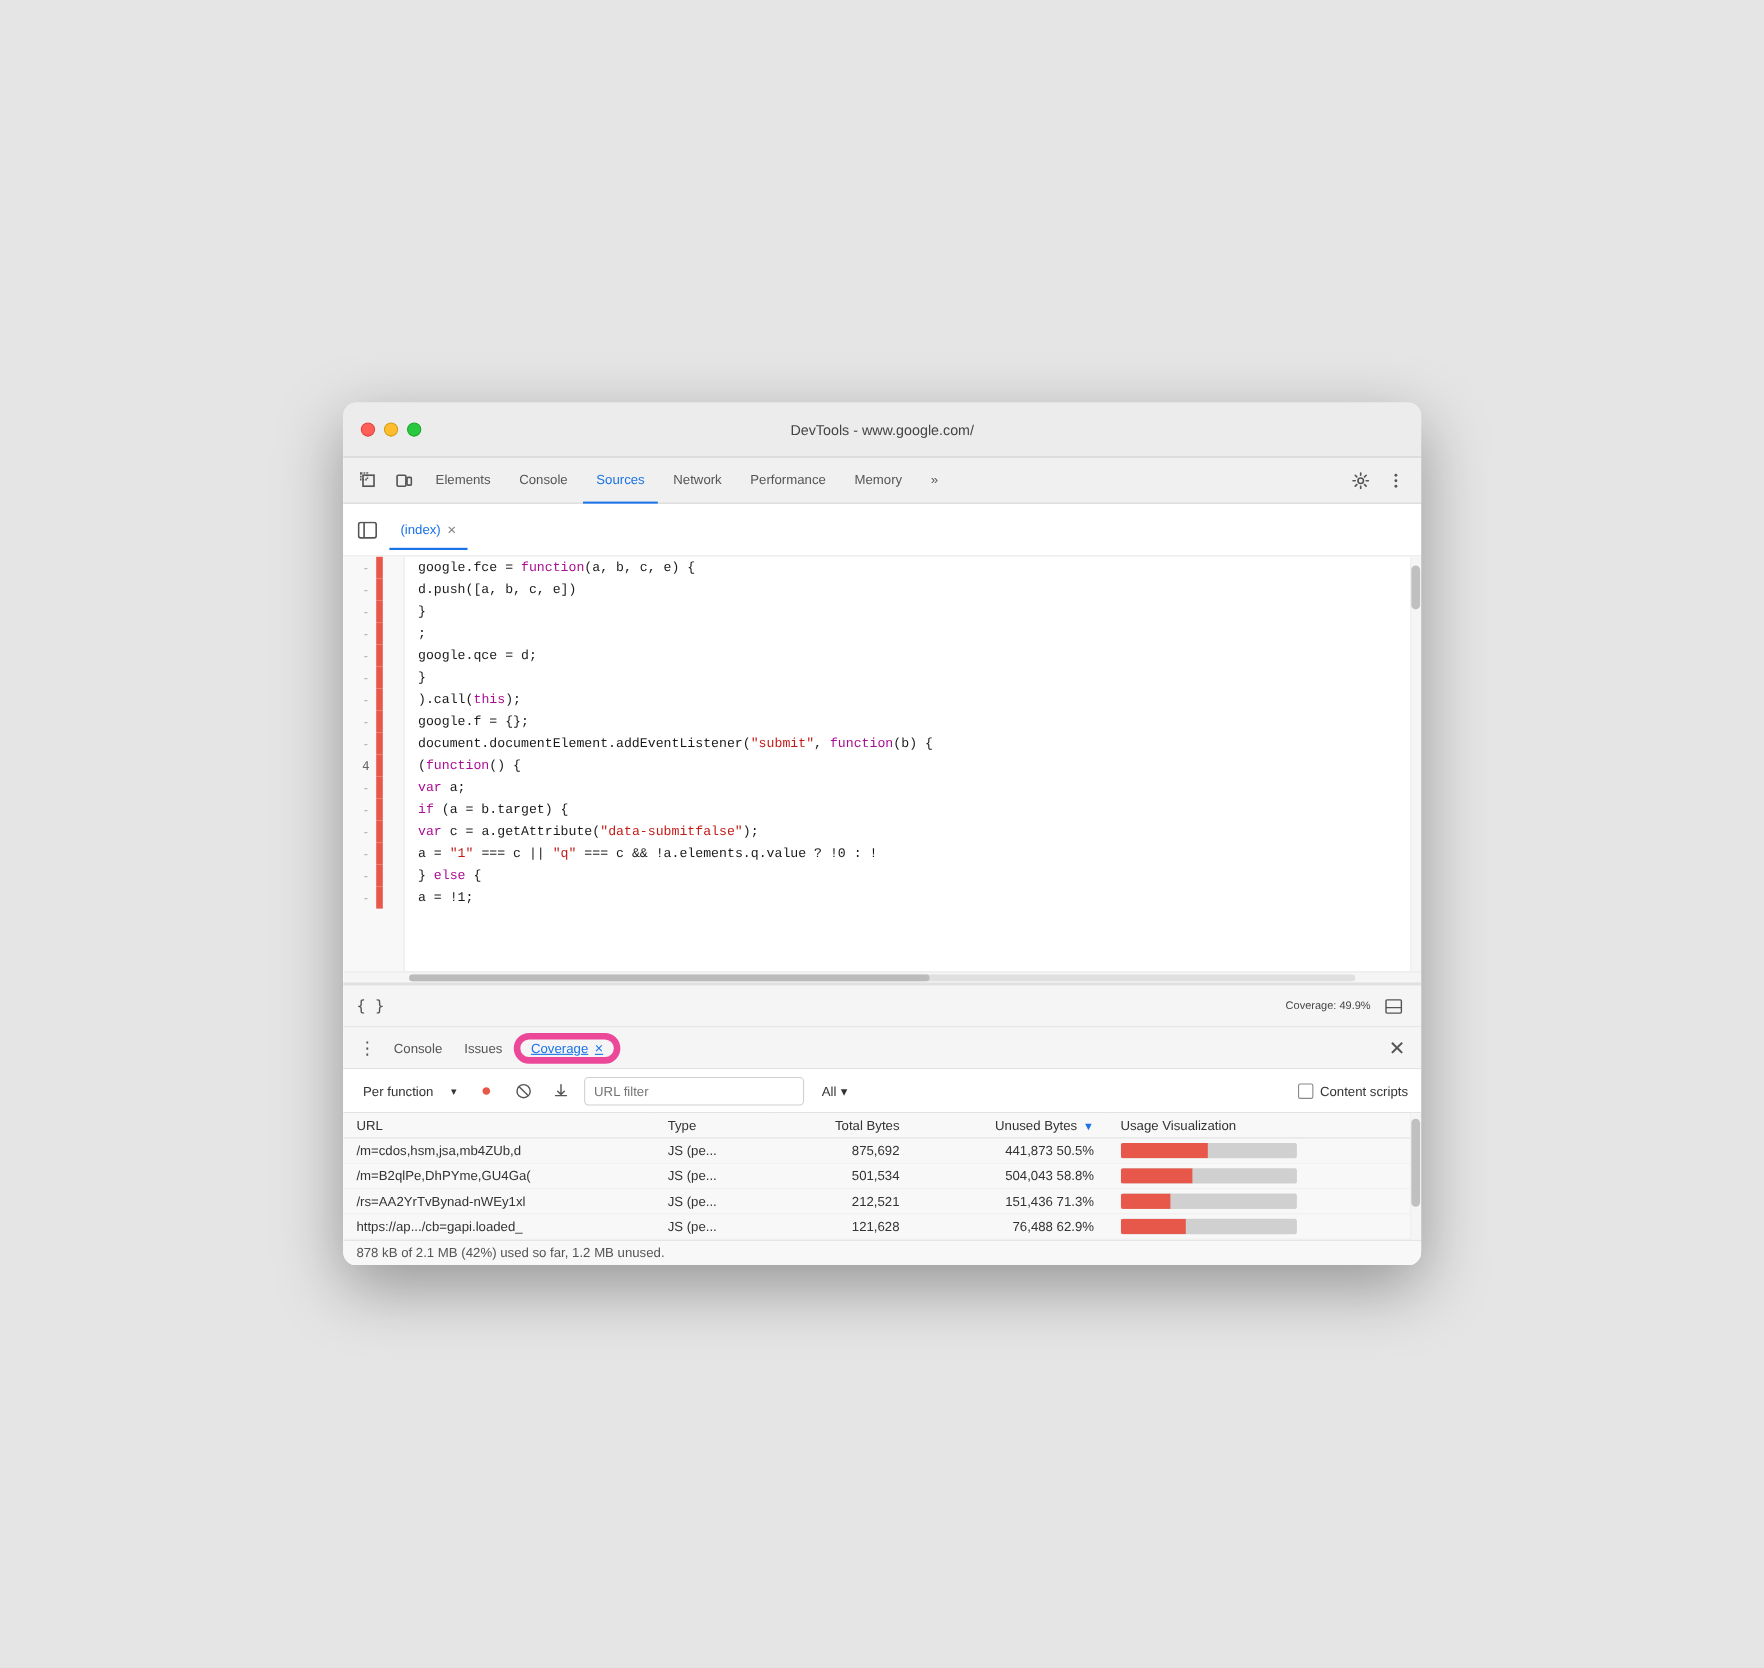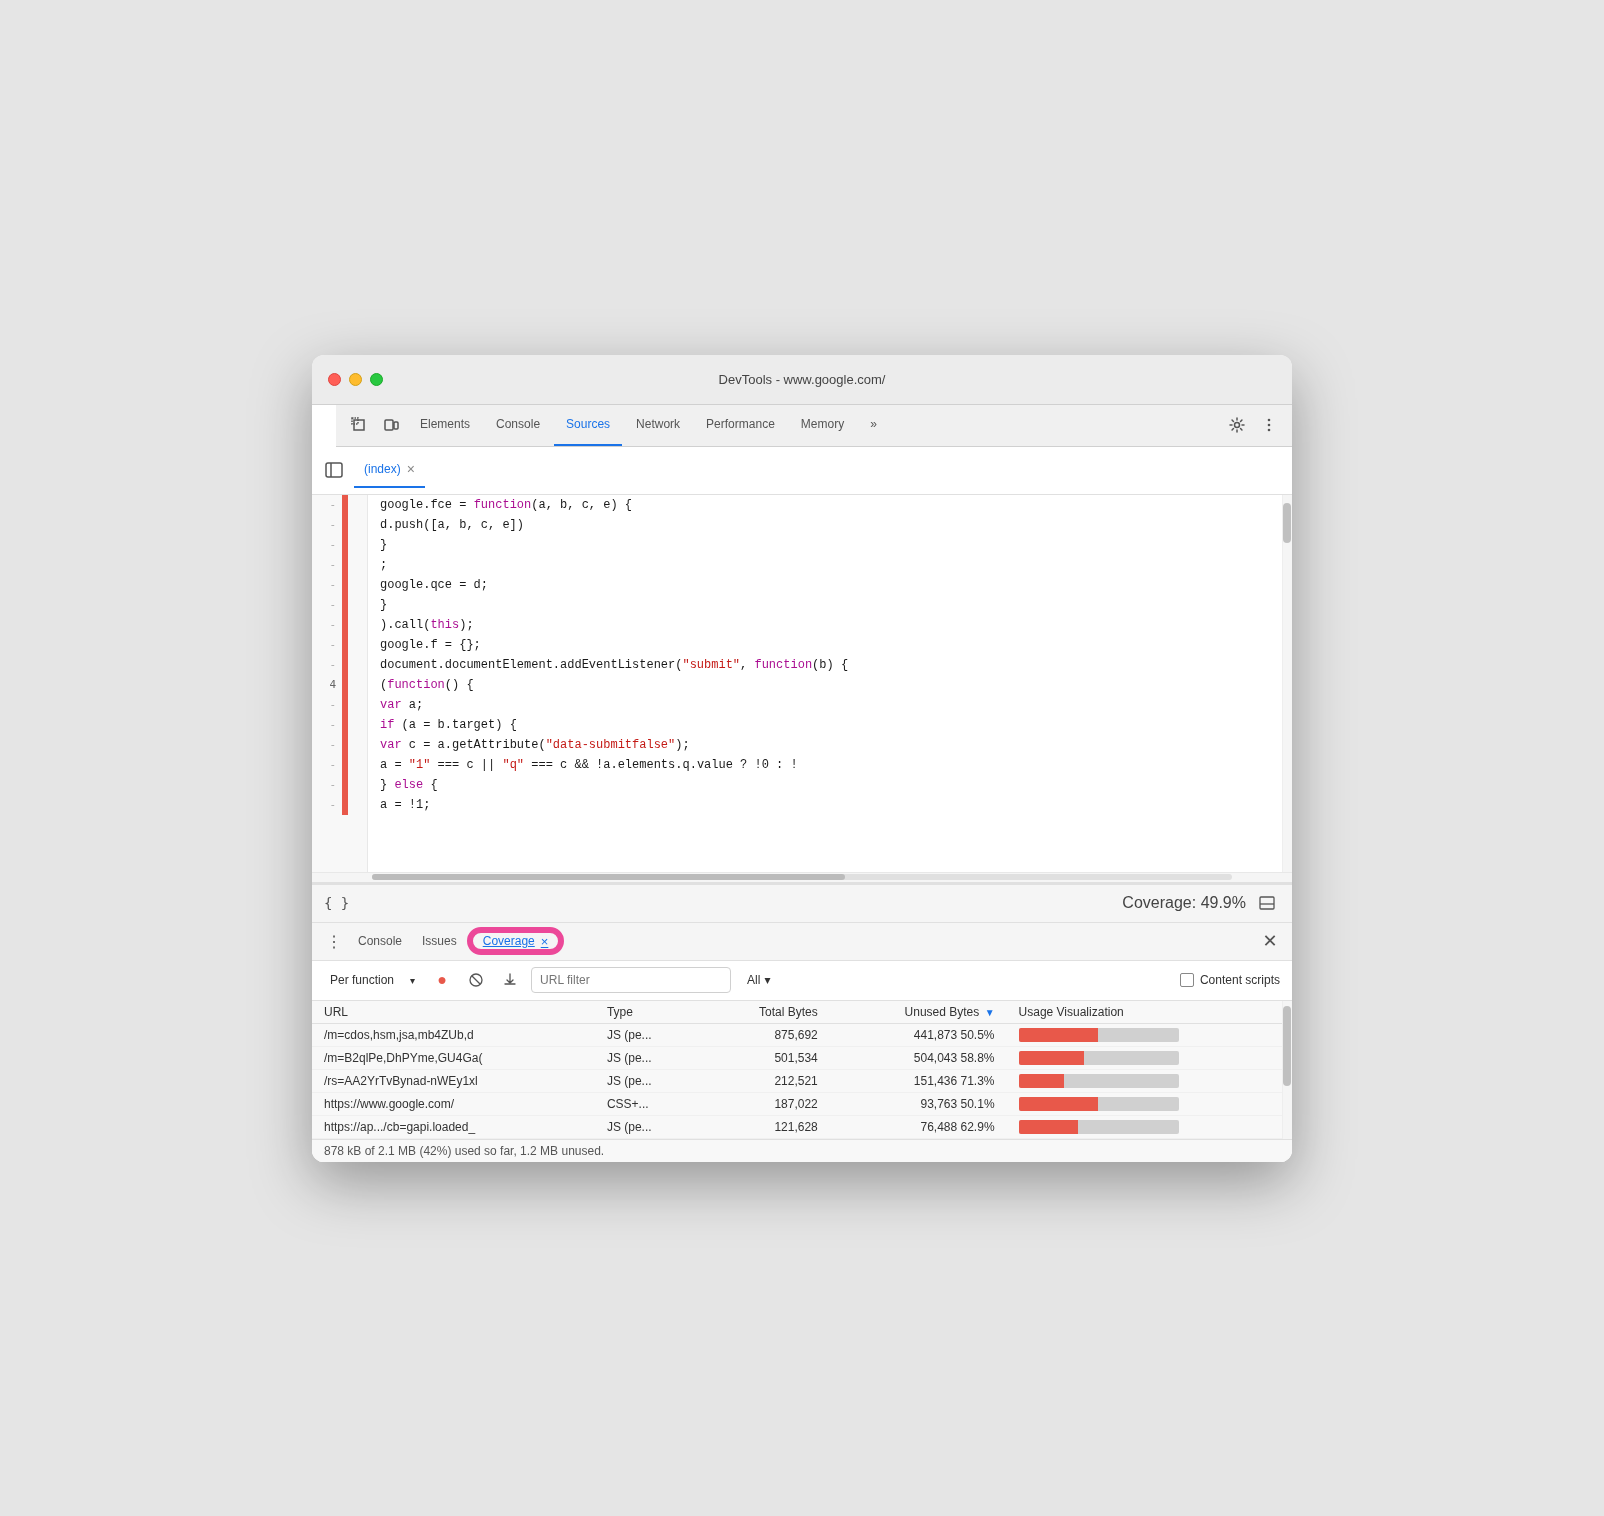--- a/index.html
+++ b/index.html
@@ -56,21 +56,20 @@
       background: #ffffff;
     }
     .devtools-tabs {
       display: flex;
       align-items: center;
       background: #f0f0f0;
       border-bottom: 1px solid #d0d0d0;
       padding: 0 8px;
       height: 42px;
       gap: 2px;
-      margin-left: 24px;
     }
     .devtools-icon-btn {
       width: 30px;
       height: 30px;
       display: flex;
       align-items: center;
       justify-content: center;
       border-radius: 4px;
       cursor: pointer;
       color: #555;
@@ -164,21 +163,21 @@
     }
     .coverage-header {
       display: flex;
       align-items: center;
       padding: 0 12px;
       height: 38px;
       border-bottom: 1px solid #e0e0e0;
       background: #f5f5f5;
     }
     .coverage-percent {
-      font-size: 16px;
+      font-size: 10px;
       color: #444;
       margin-left: auto;
       margin-right: 8px;
     }
     .coverage-icon-btn {
       width: 26px;
       height: 26px;
       display: flex;
       align-items: center;
       justify-content: center;
@@ -708,31 +707,20 @@
                 <td class="type-cell">JS (pe...</td>
                 <td class="right">212,521</td>
                 <td class="right">151,436 71.3%</td>
                 <td class="usage-bar-cell">
                   <div class="usage-bar-container">
                     <div class="usage-bar-used" style="width: 28.7%;"></div>
                   </div>
                 </td>
               </tr>
               <tr>
-                <td class="url-cell">https://www.google.com/</td>
-                <td class="type-cell">CSS+...</td>
-                <td class="right">187,022</td>
-                <td class="right">93,763 50.1%</td>
-                <td class="usage-bar-cell">
-                  <div class="usage-bar-container">
-                    <div class="usage-bar-used" style="width: 49.9%;"></div>
-                  </div>
-                </td>
-              </tr>
-              <tr>
                 <td class="url-cell">https://ap.../cb=gapi.loaded_</td>
                 <td class="type-cell">JS (pe...</td>
                 <td class="right">121,628</td>
                 <td class="right">76,488 62.9%</td>
                 <td class="usage-bar-cell">
                   <div class="usage-bar-container">
                     <div class="usage-bar-used" style="width: 37.1%;"></div>
                   </div>
                 </td>
               </tr>

